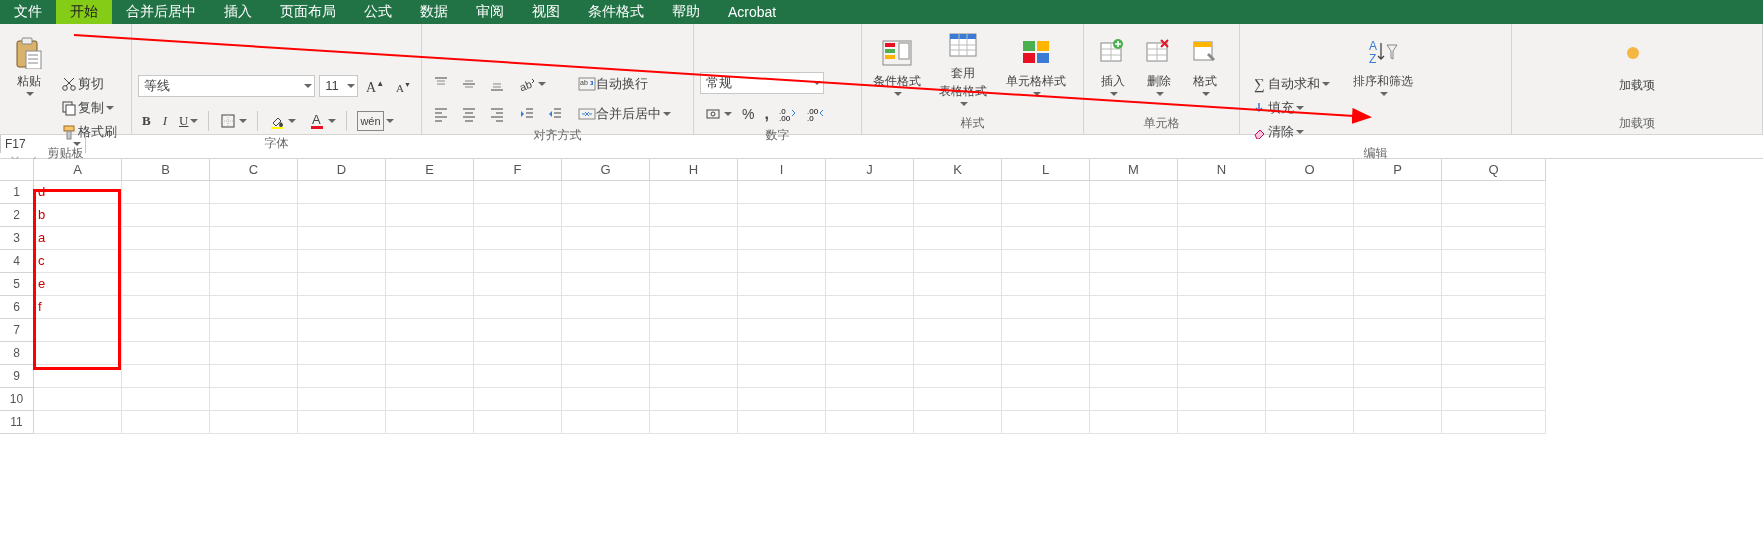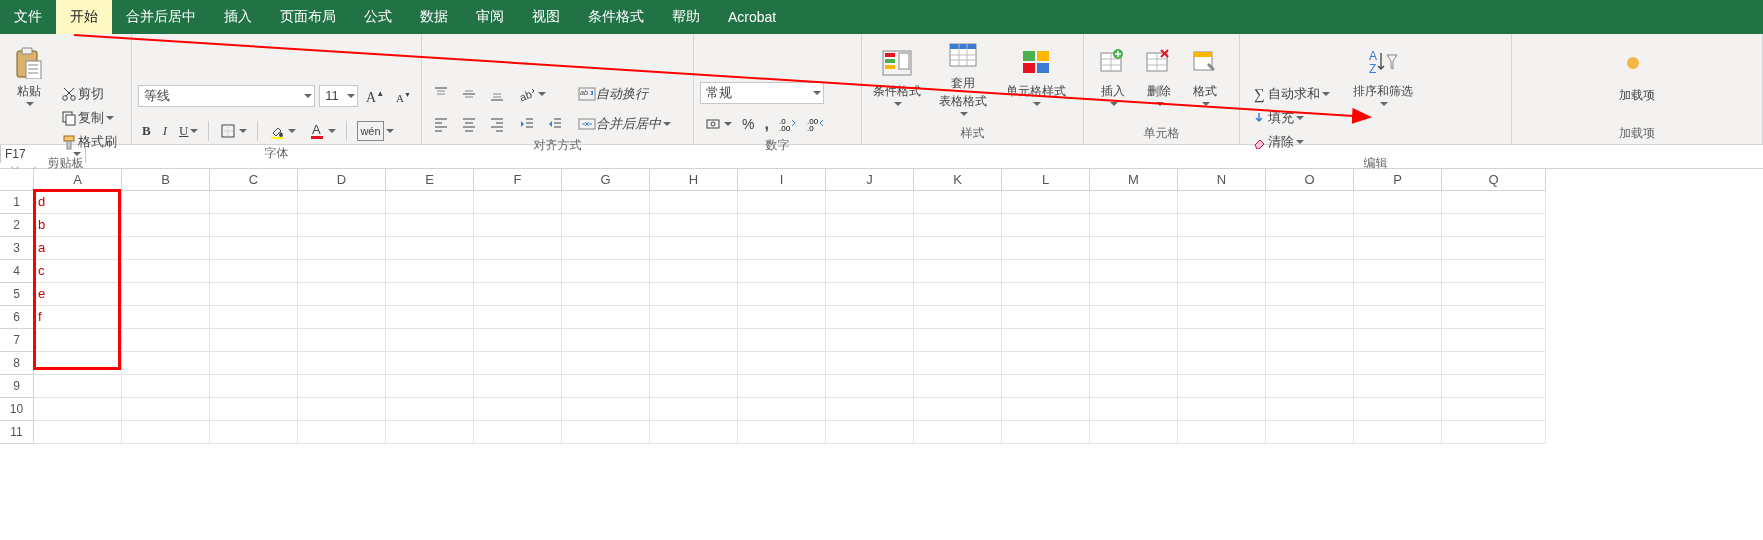--- a/index.html
+++ b/index.html
@@ -1,21 +1,21 @@
 <!DOCTYPE html>
 <html><head>
 <meta charset="utf-8">
 <style>
   * { box-sizing:border-box; margin:0; padding:0; font-family:"Microsoft YaHei","Segoe UI",Arial,sans-serif; }
   body { width:1763px; height:540px; background:#fff; overflow:hidden; font-size:13px; color:#444; position:relative; }
 
   
-  .menu-bar { height:34px; background:#217346; display:flex; align-items:stretch; color:#fff; user-select:none; }
+  .menu-bar { height:24px; background:#217346; display:flex; align-items:stretch; color:#fff; user-select:none; }
   .menu-tab { padding:0 14px; display:flex; align-items:center; font-size:14px; cursor:pointer; }
-  .menu-tab.active { background:#fef9c3; color:#222; }
+  .menu-tab.active { background:#84cc16; color:#222; }
   .lightbulb { display:inline-flex; align-items:center; justify-content:center; width:18px; height:18px; margin-right:6px; }
 
   
   .ribbon { height:111px; background:#f3f2f1; border-bottom:1px solid #d4d4d4; display:flex; }
   .group { border-right:1px solid #d4d4d4; display:flex; flex-direction:column; }
   .group-body { flex:1; display:flex; align-items:stretch; padding:3px 6px 0 6px; }
   .group-label { height:20px; text-align:center; font-size:12px; color:#666; line-height:18px; }
   .col { display:flex; flex-direction:column; justify-content:flex-start;margin-top:45px; }
   .row { display:flex; align-items:center; }
   .btn { display:flex; align-items:center; padding:2px 3px; border:1px solid transparent; cursor:pointer; font-size:13px; line-height:18px; }
@@ -288,21 +288,21 @@
                 <svg width="16" height="16">
                   <path d="M2 8 L5 5 L5 11 Z" fill="#3a7bd5"></path>
                   <line x1="7" y1="3" x2="14" y2="3" stroke="#444"></line>
                   <line x1="7" y1="7" x2="14" y2="7" stroke="#444"></line>
                   <line x1="7" y1="11" x2="14" y2="11" stroke="#444"></line>
                 </svg>
               </span>
             </div>
         </div>
       </div>
-      <div class="col" style="margin-left:6px;font-style:italic;">
+      <div class="col" style="margin-left:6px;">
         <div class="btn">
           <span class="mini-ic">
               <svg width="18" height="16">
                 <rect x="1" y="2" width="16" height="12" fill="none" stroke="#888"></rect>
                 <text x="2" y="9" font-size="7" fill="#444">ab</text>
                 <path d="M12 5h3v4h-3l2-2-2-2z" fill="#3a7bd5"></path>
               </svg>
             </span>
           <span>自动换行</span>
         </div>

